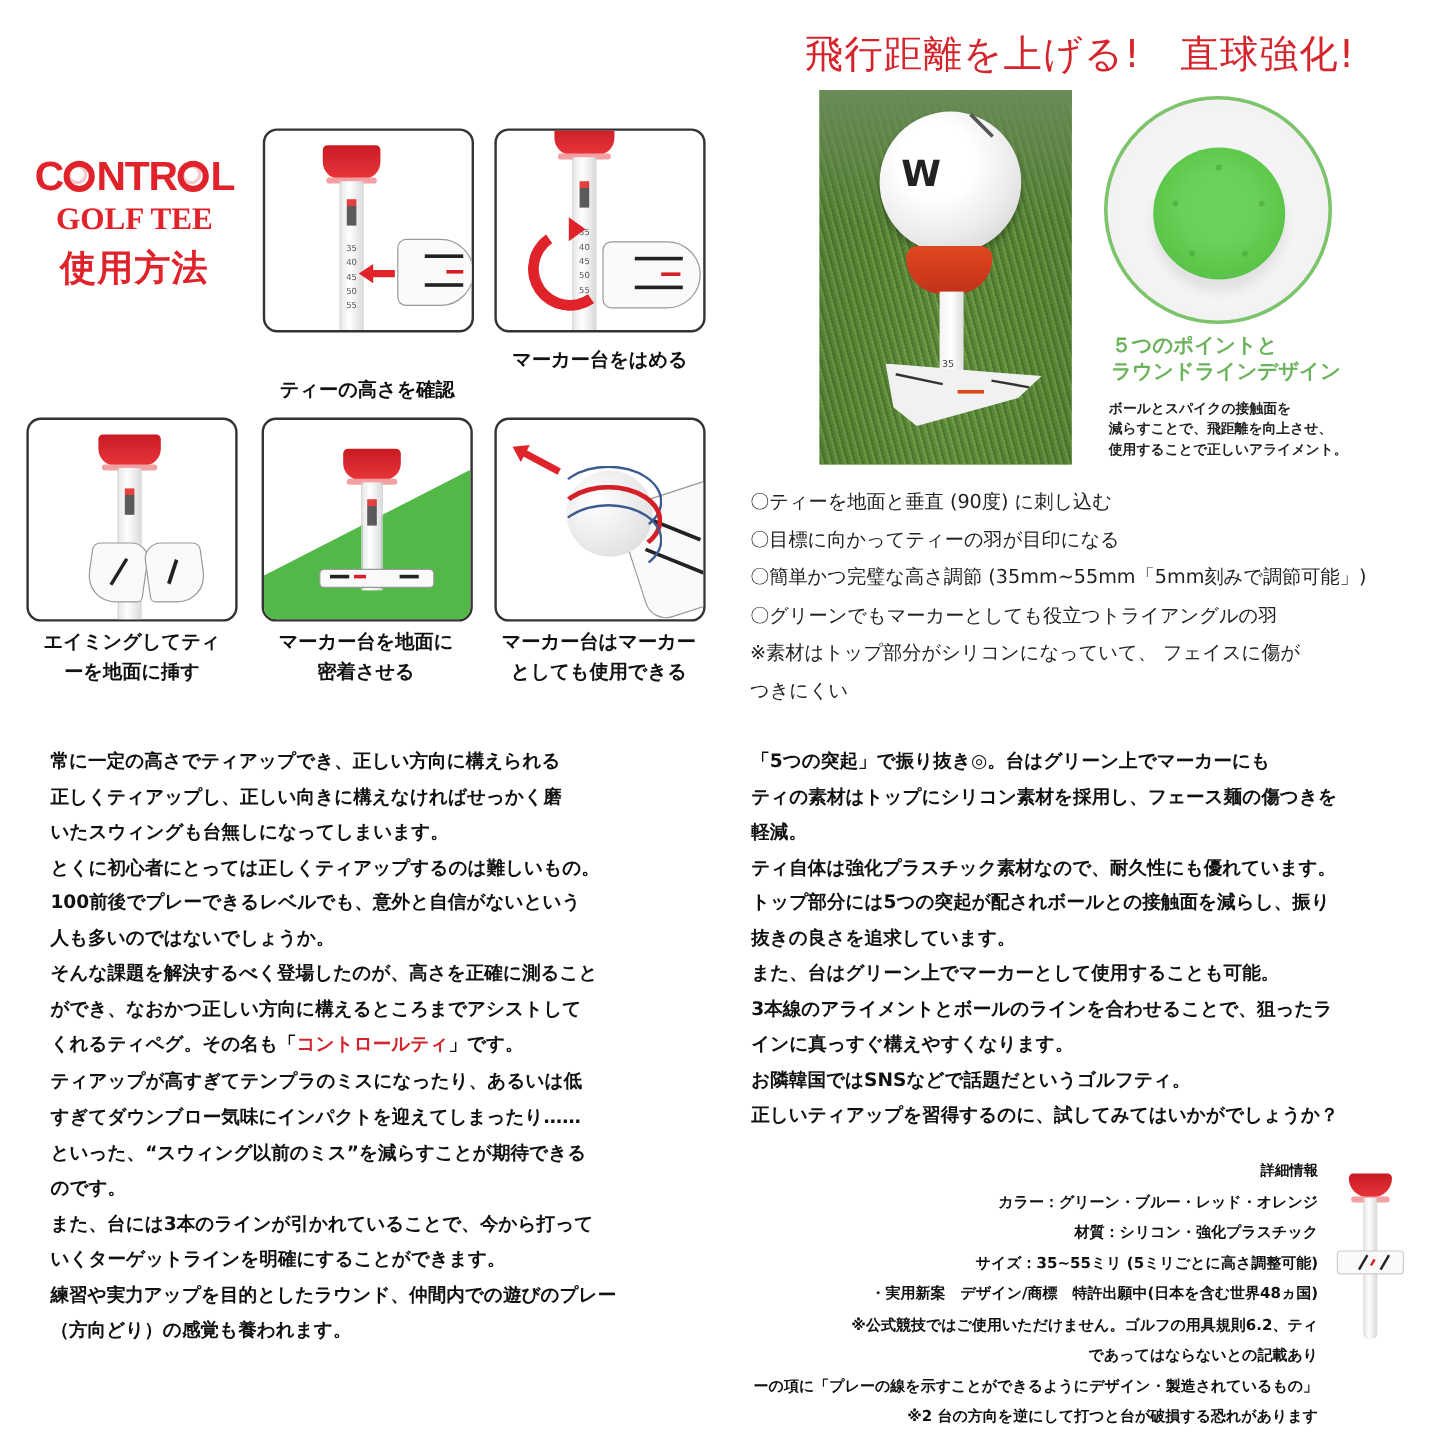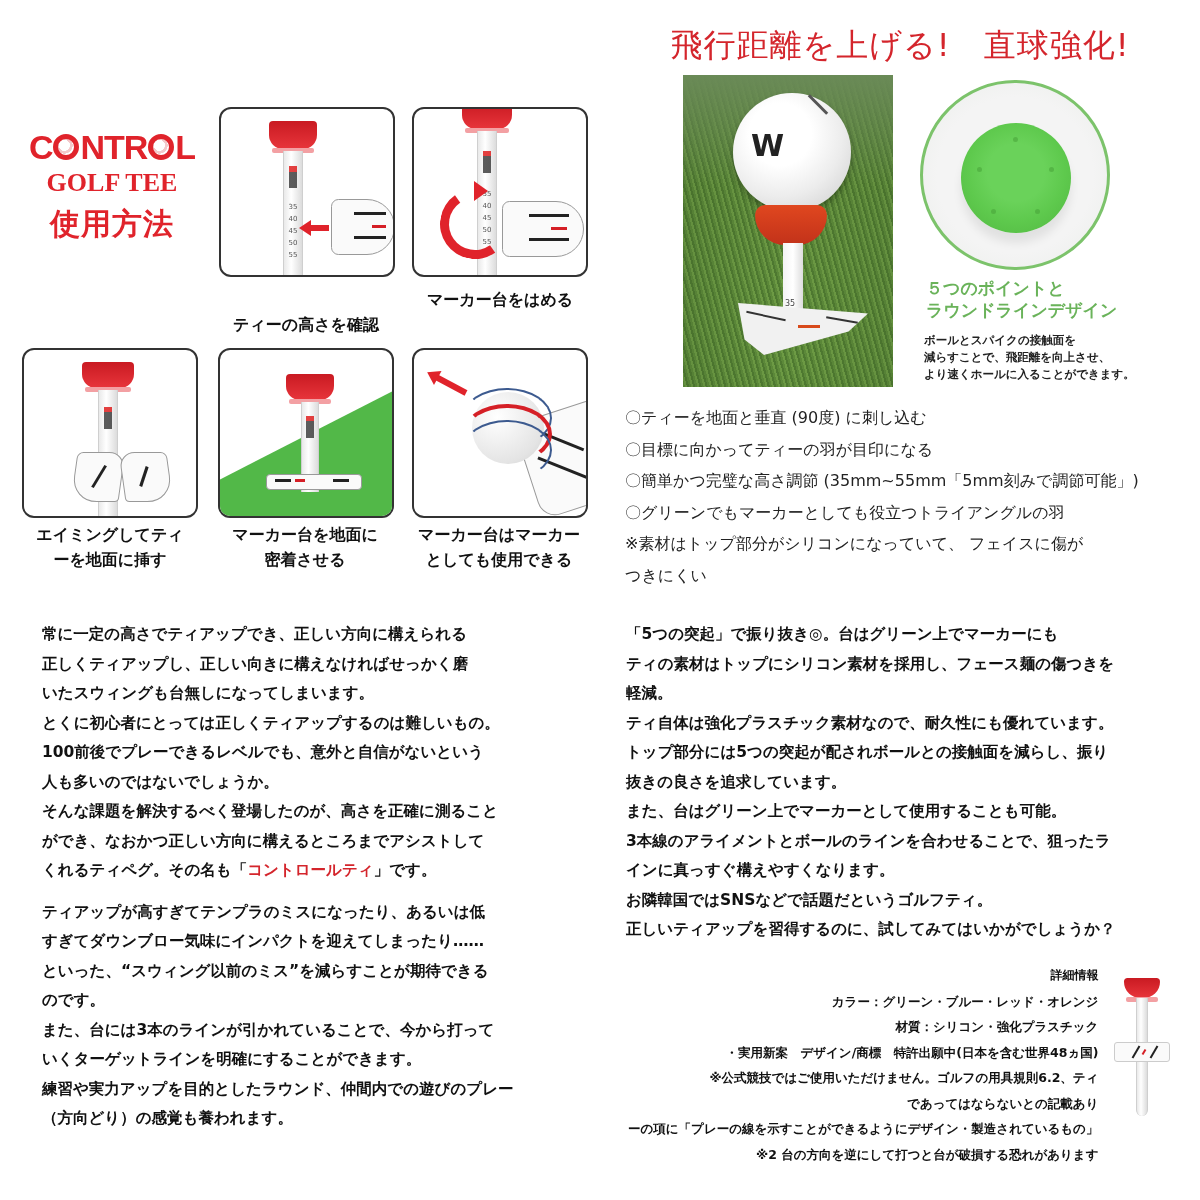--- a/index.html
+++ b/index.html
@@ -223,21 +223,21 @@
   </div>
 </div>
 
 <div class="feat-title">
   <div>５つのポイントと</div>
   <div>ラウンドラインデザイン</div>
 </div>
 <div class="feat-desc">
   <div>ボールとスパイクの接触面を</div>
   <div>減らすことで、飛距離を向上させ、</div>
-  <div>より速くホールに入ることができます。</div>
+  <div>使用することで正しいアライメント。</div>
 </div>
 
 <div class="bullets">
   <div>〇ティーを地面と垂直 (90度) に刺し込む</div>
   <div>〇目標に向かってティーの羽が目印になる</div>
   <div>〇簡単かつ完璧な高さ調節 (35mm~55mm「5mm刻みで調節可能」)</div>
   <div>〇グリーンでもマーカーとしても役立つトライアングルの羽</div>
   <div>※素材はトップ部分がシリコンになっていて、 フェイスに傷が</div>
   <div>つきにくい</div>
 </div>
@@ -245,21 +245,21 @@
 <div class="para" style="left:42px; top:620px;">
   <div>常に一定の高さでティアップでき、正しい方向に構えられる</div>
   <div>正しくティアップし、正しい向きに構えなければせっかく磨</div>
   <div>いたスウィングも台無しになってしまいます。</div>
   <div>とくに初心者にとっては正しくティアップするのは難しいもの。</div>
   <div>100前後でプレーできるレベルでも、意外と自信がないという</div>
   <div>人も多いのではないでしょうか。</div>
   <div>そんな課題を解決するべく登場したのが、高さを正確に測ること</div>
   <div>ができ、なおかつ正しい方向に構えるところまでアシストして</div>
   <div><span>くれるティペグ。その名も「</span><span class="hl">コントロールティ</span><span>」です。</span></div>
-  <div style="margin-top:12px;">ティアップが高すぎてテンプラのミスになったり、あるいは低</div>
+  <div style="margin-top:2px;font-family:Liberation Mono, monospace;">ティアップが高すぎてテンプラのミスになったり、あるいは低</div>
   <div>すぎてダウンブロー気味にインパクトを迎えてしまったり……</div>
   <div>といった、“スウィング以前のミス”を減らすことが期待できる</div>
   <div>のです。</div>
   <div>また、台には3本のラインが引かれていることで、今から打って</div>
   <div>いくターゲットラインを明確にすることができます。</div>
   <div>練習や実力アップを目的としたラウンド、仲間内での遊びのプレー</div>
   <div>（方向どり）の感覚も養われます。</div>
 </div>
 
 <div class="para" style="left:626px; top:620px;">
@@ -273,20 +273,21 @@
   <div>3本線のアライメントとボールのラインを合わせることで、狙ったラ</div>
   <div>インに真っすぐ構えやすくなります。</div>
   <div>お隣韓国ではSNSなどで話題だというゴルフティ。</div>
   <div>正しいティアップを習得するのに、試してみてはいかがでしょうか？</div>
 </div>
 
 <div class="details">
   <div class="head">詳細情報</div>
   <div>カラー：グリーン・ブルー・レッド・オレンジ</div>
   <div>材質：シリコン・強化プラスチック</div>
+  <div>サイズ：35~55ミリ (5ミリごとに高さ調整可能)</div>
   <div>・実用新案　デザイン/商標　特許出願中(日本を含む世界48ヵ国)</div>
   <div>※公式競技ではご使用いただけません。ゴルフの用具規則6.2、ティ</div>
   <div>であってはならないとの記載あり</div>
   <div>ーの項に「プレーの線を示すことができるようにデザイン・製造されているもの」</div>
   <div>※2 台の方向を逆にして打つと台が破損する恐れがあります</div>
 </div>
 
 <div class="mini-tee tee">
   <div class="cup" style="left:12px; top:8px; width:36px; height:20px; border-radius:4px 4px 18px 18px;"></div>
   <div class="stem" style="left:24px; top:28px; width:12px; height:118px; border-radius:0 0 6px 6px;"></div>

